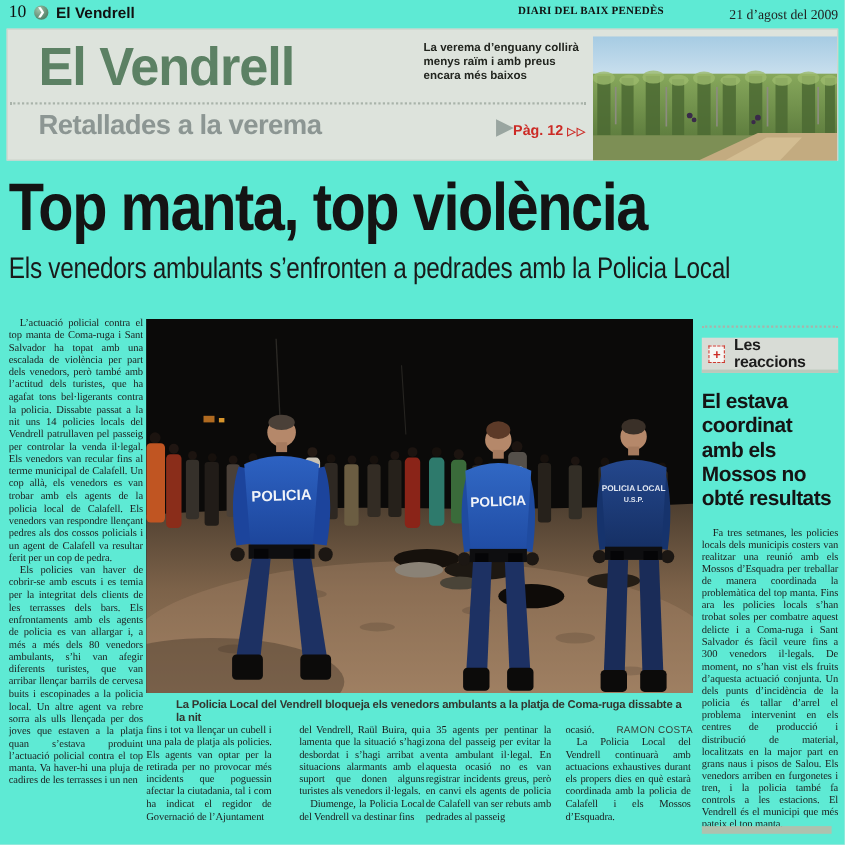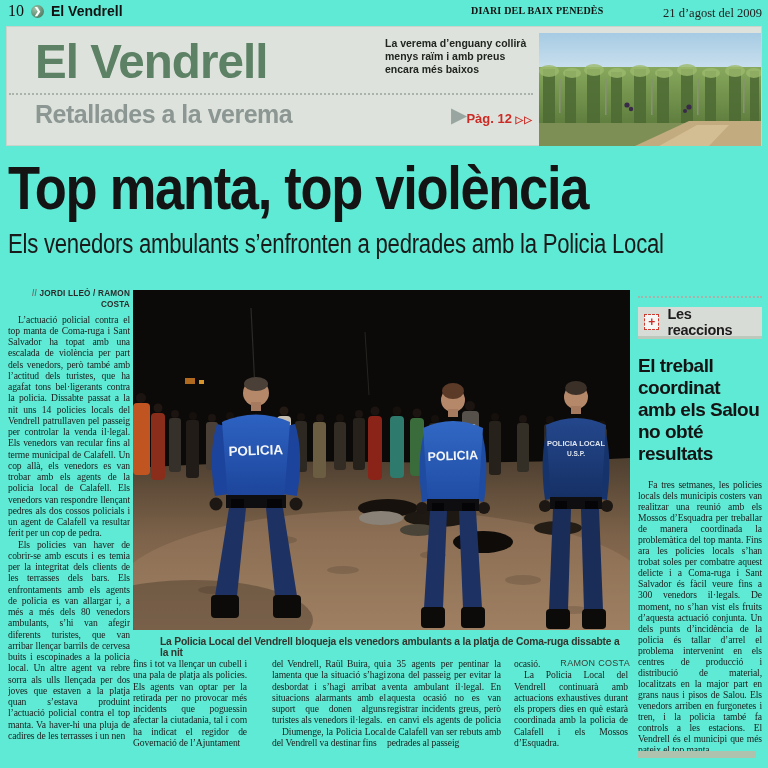--- a/index.html
+++ b/index.html
@@ -163,24 +163,20 @@
       <rect x="0" y="90" width="222" height="23" fill="#7d8f55"></rect>
       <polygon points="96,113 150,88 222,88 222,113" fill="#c3ab80"></polygon>
       <polygon points="120,113 158,92 190,92 170,113" fill="#d3bd92"></polygon>
     </svg>
   </div>
 
   <h1 class="headline">Top manta, top violència</h1>
   <div class="deck">Els venedors ambulants s’enfronten a pedrades amb la Policia Local</div>
 
   <div class="col1 bodytext">
-    <div class="byline">
-      <span class="slashes">//</span>
-      <span>JORDI LLEÓ / RAMON COSTA</span>
-    </div>
     <p>L’actuació policial contra el top manta de Coma-ruga i Sant Salvador ha topat amb una escalada de violència per part dels venedors, però també amb l’actitud dels turistes, que ha agafat tons bel·ligerants contra la policia. Dissabte passat a la nit uns 14 policies locals del Vendrell patrullaven pel passeig per controlar la venda il·legal. Els venedors van recular fins al terme municipal de Calafell. Un cop allà, els venedors es van trobar amb els agents de la policia local de Calafell. Els venedors van respondre llençant pedres als dos cossos policials i un agent de Calafell va resultar ferit per un cop de pedra.</p>
     <p>Els policies van haver de cobrir-se amb escuts i es temia per la integritat dels clients de les terrasses dels bars. Els enfrontaments amb els agents de policia es van allargar i, a més a més dels 80 venedors ambulants, s’hi van afegir diferents turistes, que van arribar llençar barrils de cervesa buits i escopinades a la policia local. Un altre agent va rebre sorra als ulls llençada per dos joves que estaven a la platja quan s’estava produint l’actuació policial contra el top manta. Va haver-hi una pluja de cadires de les terrasses i un nen</p>
   </div>
 
   <div class="photo-wrap">
     <svg width="497" height="340" viewBox="0 0 497 340">
       <defs>
         <linearGradient id="sandg" x1="0" y1="0" x2="0" y2="1">
           <stop offset="0" stop-color="#4e3f30"></stop>
             <stop offset=".45" stop-color="#7c6249"></stop>
@@ -398,20 +394,20 @@
     <p class="noindent">ocasió.</p>
     <p>La Policia Local del Vendrell continuarà amb actuacions exhaustives durant els propers dies en què estarà coordinada amb la policia de Calafell i els Mossos d’Esquadra.</p>
   </div>
 
   <div class="sidebar">
     <div class="sb-dots"></div>
     <div class="react-box">
       <span class="plus-chip">+</span>
       <span class="react-label">Les reaccions</span>
     </div>
-    <div class="sb-heading">El treball coordinat amb els Salou no obté resultats</div>
+    <div class="sb-heading">El estava coordinat amb els Mossos no obté resultats</div>
     <div class="sb-body">
       <p>Fa tres setmanes, les policies locals dels municipis costers van realitzar una reunió amb els Mossos d’Esquadra per treballar de manera coordinada la problemàtica del top manta. Fins ara les policies locals s’han trobat soles per combatre aquest delicte i a Coma-ruga i Sant Salvador és fàcil veure fins a 300 venedors il·legals. De moment, no s’han vist els fruits d’aquesta actuació conjunta. Un dels punts d’incidència de la policia és tallar d’arrel el problema intervenint en els centres de producció i distribució de material, localitzats en la major part en grans naus i pisos de Salou. Els venedors arriben en furgonetes i tren, i la policia també fa controls a les estacions. El Vendrell és el municipi que més pateix el top manta.</p>
     </div>
     <div class="sb-bar"></div>
   </div>
 
 </div>
 
 </body></html>

